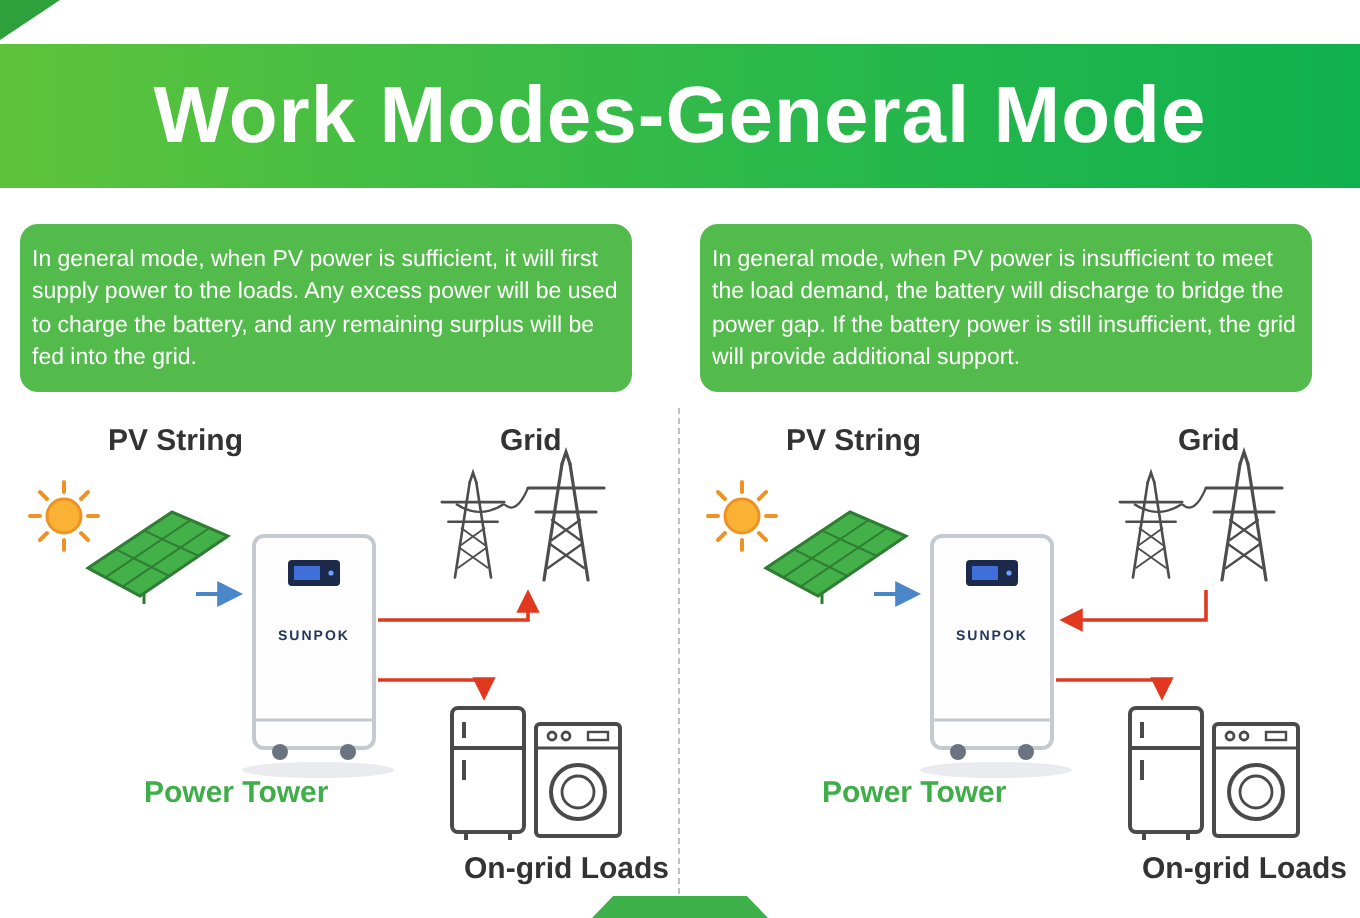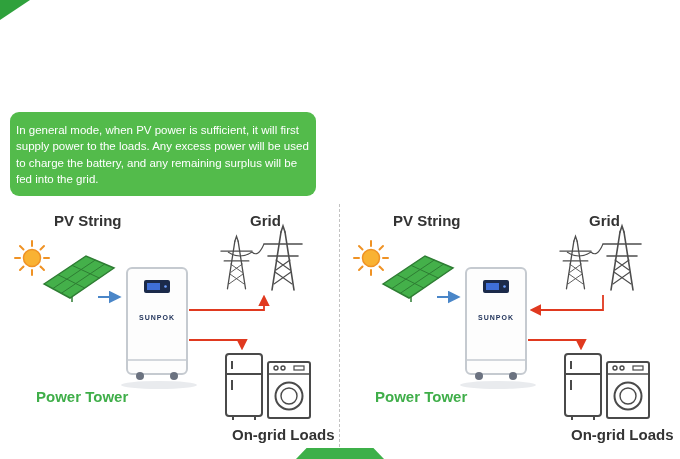--- a/index.html
+++ b/index.html
@@ -31,21 +31,21 @@
   .desc-box.left{left:10px;}
   .desc-box.right{left:350px;}
   
   .panel{position:absolute;top:200px;width:325px;height:252px;}
   .panel.left{left:8px;}
   .panel.right{left:347px;}
   .panel svg.scene{position:absolute;left:0;top:0;}
   .diagram-label{
     position:absolute;font-size:15px;font-weight:bold;color:#333;white-space:nowrap;
   }
-  .diagram-label.green{color:#3fae49;}
+  .diagram-label.green{color:#3fae49;margin-left:36px;}
   
   .divider{
     position:absolute;left:339px;top:204px;height:248px;width:0;
     border-left:1px dashed #c2c2c2;
   }
   
   .bottom-tab{
     position:absolute;left:50%;bottom:0;transform:translateX(-50%);
     width:88px;height:11px;background:#3db049;
     clip-path:polygon(0 100%,12% 0,88% 0,100% 100%);
@@ -130,22 +130,26 @@
       <circle cx="23" cy="36" r="13.5" fill="none" stroke="#4a4a4a" stroke-width="2"></circle>
       <circle cx="23" cy="36" r="8" fill="none" stroke="#4a4a4a" stroke-width="1.4"></circle>
     </symbol>
   </defs>
 </svg>
 
 <div class="stage">
 
   <div class="corner-accent"></div>
 
+  <div class="banner">
+    <div class="title">Work Modes-General Mode</div>
+  </div>
 
   <div class="desc-box left">In general mode, when PV power is sufficient, it will first supply power to the loads. Any excess power will be used to charge the battery, and any remaining surplus will be fed into the grid.</div>
+  <div class="desc-box right">In general mode, when PV power is insufficient to meet the load demand, the battery will discharge to bridge the power gap. If the battery power is still insufficient, the grid will provide additional support.</div>
 
   <div class="panel left">
     <svg class="scene" width="325" height="252" viewBox="0 0 325 252">
       <defs>
         <marker id="ar1" viewBox="0 0 10 10" refX="8" refY="5" markerWidth="6.5" markerHeight="6.5" orient="auto-start-reverse">
           <path d="M0,0 L10,5 L0,10 z" fill="#e0391f"></path>
         </marker>
         <marker id="ab1" viewBox="0 0 10 10" refX="8" refY="5" markerWidth="6.5" markerHeight="6.5" orient="auto-start-reverse">
           <path d="M0,0 L10,5 L0,10 z" fill="#4a86c8"></path>
         </marker>

